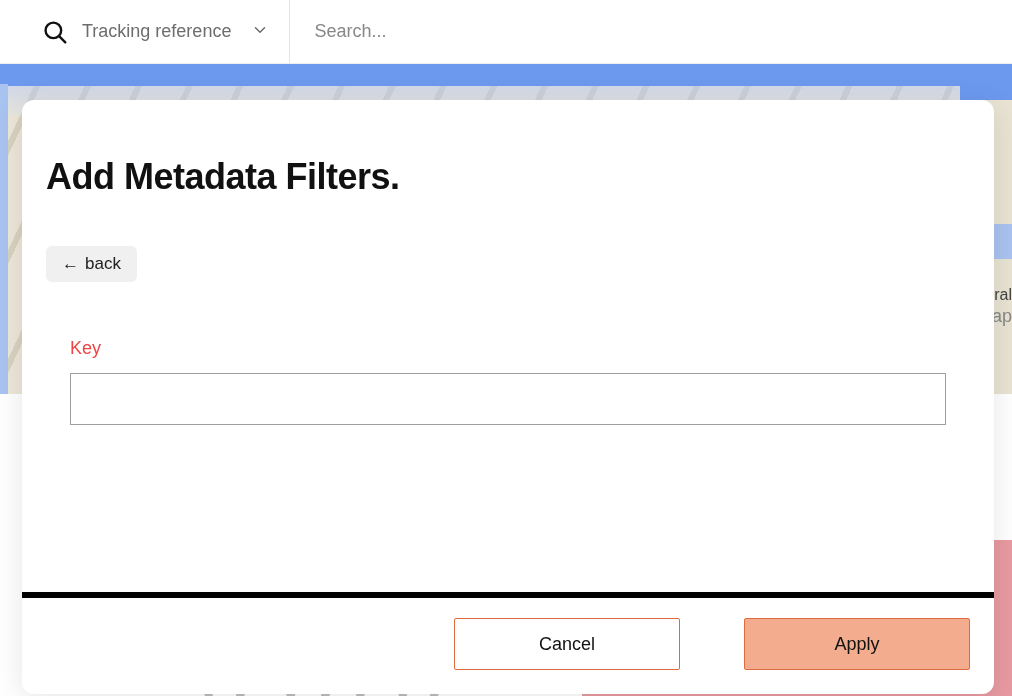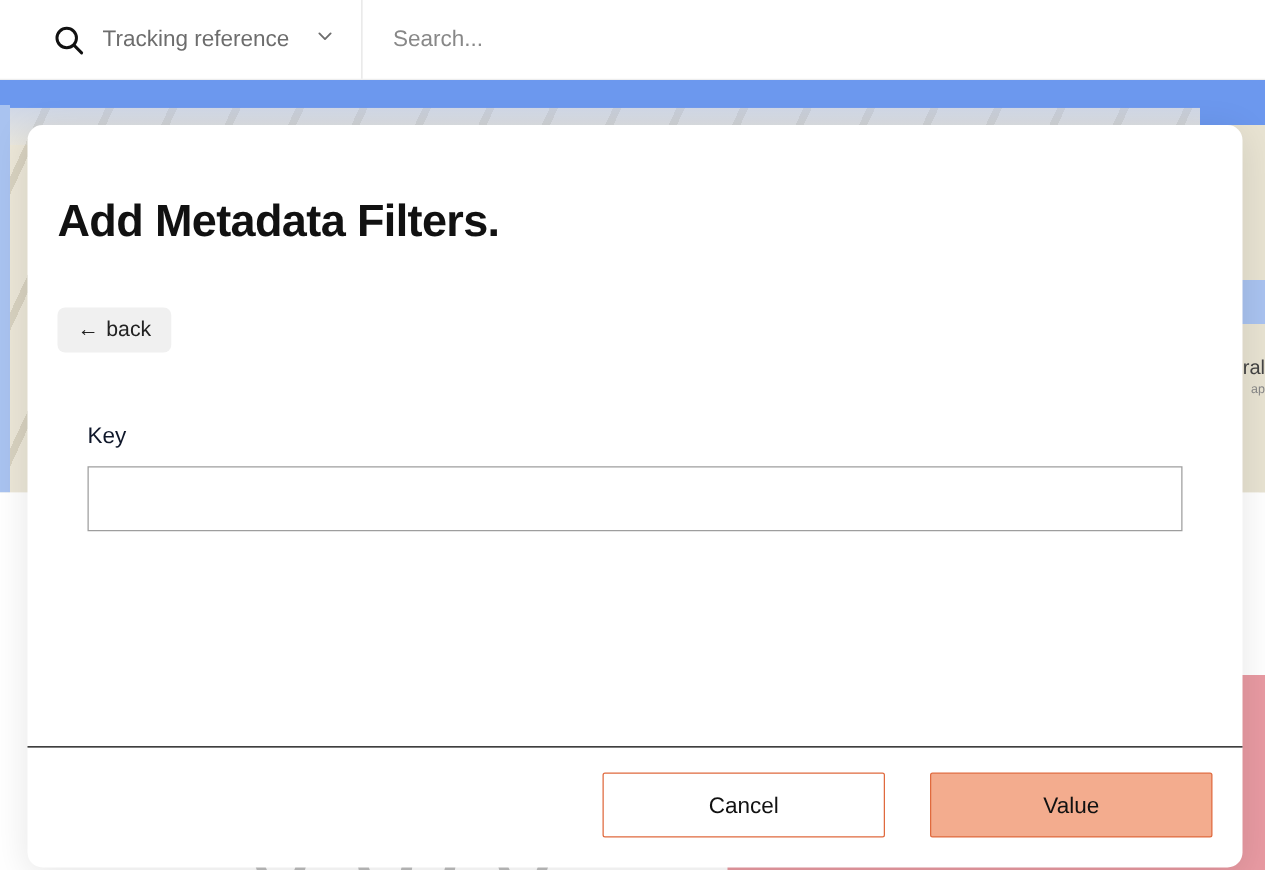--- a/index.html
+++ b/index.html
@@ -97,21 +97,21 @@
       right: 0;
       font-size: 16px;
       color: #444;
       font-family: Liberation Sans, sans-serif;
       z-index: 2;
     }
     .map-label-ap {
       position: absolute;
       top: 306px;
       right: 0;
-      font-size: 10px;
+      font-size: 18px;
       color: #888;
       z-index: 2;
     }
 
     
     .bg-lower {
       position: absolute;
       top: 394px;
       left: 0; right: 0; bottom: 0;
       background: #fff;
@@ -184,40 +184,40 @@
     .instruction {
       font-size: 18px;
       color: #222;
     }
 
     .form-area {
       padding: 56px 24px 0 24px;
     }
     .form-label {
       font-size: 18px;
-      color: #0f172a;
+      color: #ef4444;
       margin-bottom: 14px;
       display: block;
     }
     .text-input {
       width: 100%;
       height: 52px;
       border: 1px solid #9e9e9e;
       background: #fff;
       font-size: 16px;
       padding: 0 12px;
       outline: none;
     }
     .form-row + .form-row { margin-top: 30px; }
 
     .modal-footer {
-      border-top: 1px solid #000000;
+      border-top: 6px solid #000000;
       padding: 20px 24px 24px;
       display: flex;
-      gap: 36px;
+      gap: 64px;
       justify-content: flex-end;
     }
     .btn {
       width: 226px;
       height: 52px;
       font-size: 18px;
       border-radius: 2px;
       cursor: pointer;
       font-family: inherit;
     }
@@ -282,15 +282,15 @@
     <div class="form-area">
       <div class="form-row">
         <label class="form-label">Key</label>
         <input type="text" class="text-input" style="">
       </div>
     </div>
   </div>
 
   <div class="modal-footer">
     <button class="btn btn-cancel">Cancel</button>
-    <button class="btn btn-apply">Value</button>
+    <button class="btn btn-apply">Apply</button>
   </div>
 </div>
 
 </body></html>

